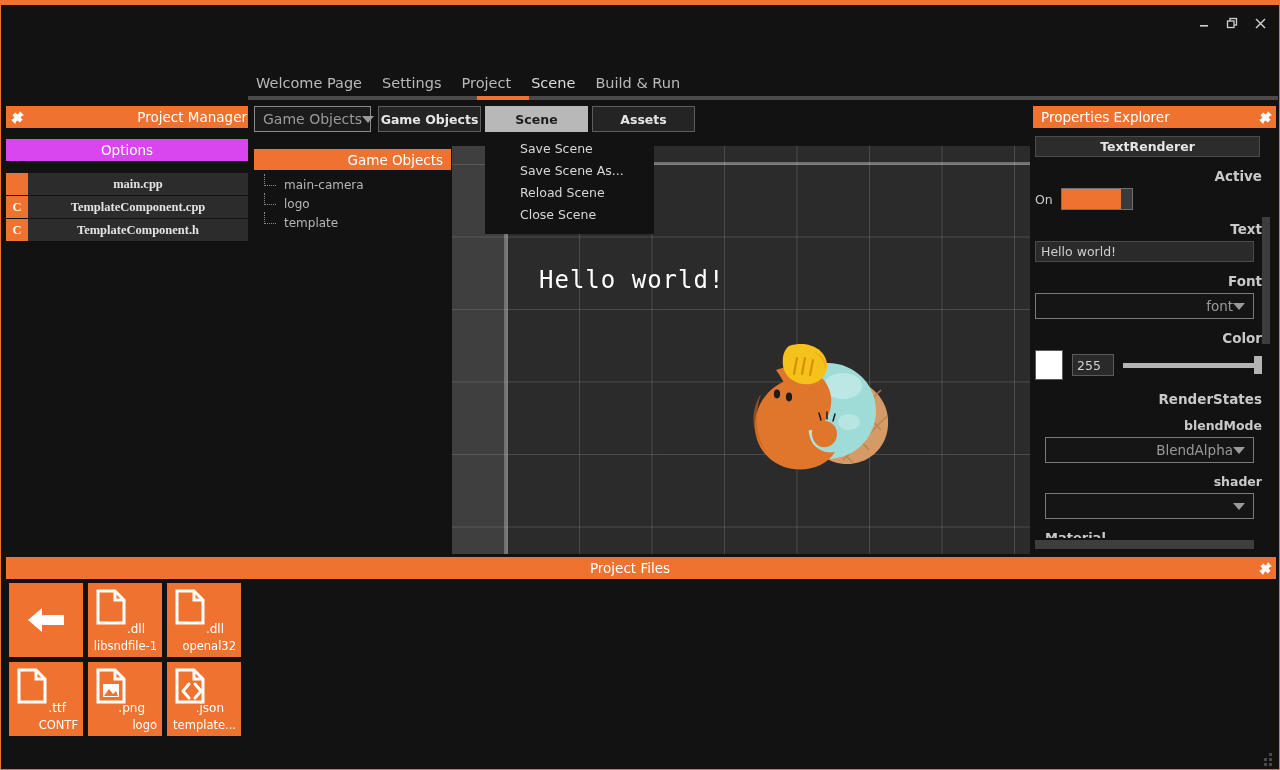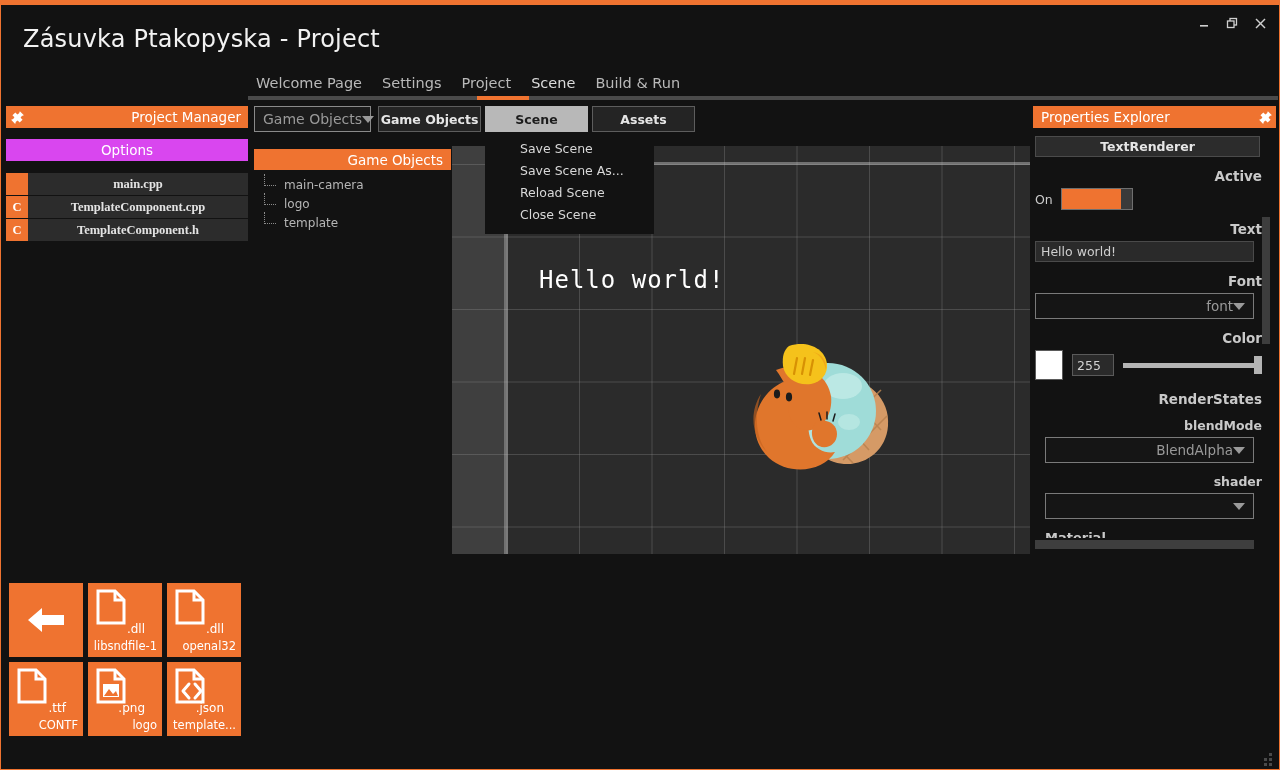--- a/index.html
+++ b/index.html
@@ -58,21 +58,21 @@
     height:22px; white-space:nowrap;
   }
   .pin {
     width:22px; height:22px; background:#ef7330;
     display:flex; align-items:center; justify-content:center; cursor:pointer;
   }
 
   
   #project-manager { position:absolute; left:5px; top:101px; width:242px; }
   #pm-head { display:flex; }
-  #pm-title { flex:1; justify-content:flex-end; padding-right:7px;text-align:right; }
+  #pm-title { flex:1; justify-content:flex-end; padding-right:1px;text-align:right; }
   #pm-options {
     margin-top:11px; height:22px; background:#d946ef; color:#fff;
     font-size:13.5px; display:flex; align-items:center; justify-content:center;
     cursor:pointer;
   }
   #pm-files { margin-top:12px;font-family:Liberation Serif, serif; }
   .pm-row { display:flex; height:22px; align-items:stretch; margin-bottom:1px; }
   .pm-badge {
     width:22px; background:#ef7330; color:#fff; font-size:12.5px; font-weight:bold;
     display:flex; align-items:center; justify-content:center;
@@ -221,21 +221,20 @@
   
   #grip { position:absolute; right:6px; bottom:4px; width:12px; height:12px; }
   #grip i { position:absolute; width:3px; height:3px; background:#4a4a4a; }
 </style>
 </head>
 <body>
 
 <div id="app">
 
   <div id="titlebar">
-    <div id="window-title">Zásuvka Ptakopyska - Project</div>
 
     <div class="wbtn" id="btn-min">
       <svg width="12" height="12" viewBox="0 0 12 12">
         <rect x="2" y="8" width="8" height="1.6" fill="#cfcfcf"></rect>
       </svg>
     </div>
     <div class="wbtn" id="btn-max">
       <svg width="12" height="12" viewBox="0 0 12 12">
         <rect x="4" y="1.5" width="6.5" height="6.5" fill="none" stroke="#cfcfcf" stroke-width="1.3"></rect>
         <rect x="1.5" y="4" width="6.5" height="6.5" fill="#121212" stroke="#cfcfcf" stroke-width="1.3"></rect>
@@ -416,20 +415,28 @@
         <i class="caret"></i>
       </div>
 
       <div id="props-cut">Material</div>
       <div id="props-hscroll"></div>
     </div>
     <div id="props-vscroll-track"></div>
     <div id="props-vscroll-thumb"></div>
   </div>
 
+  <div id="files-head">
+    <div class="panel-title" id="files-title">Project Files</div>
+    <div class="pin">
+      <svg width="15" height="15" viewBox="0 0 16 16">
+        <path d="M10.5 1.2 L14.8 5.5 L12.6 6.3 L11.3 8.2 L13.4 10.3 L10.3 13.4 L8.2 11.3 L6.3 12.6 L5.5 14.8 L1.2 10.5 L3.4 9.7 L4.7 7.8 L2.6 5.7 L5.7 2.6 L7.8 4.7 L9.7 3.4 Z" fill="#ffffff"></path>
+      </svg>
+    </div>
+  </div>
 
   <div id="files-grid">
     <div class="tile back">
       <svg width="44" height="32" viewBox="0 0 44 32">
         <path d="M18 4 L4 16 L18 28 L18 21 L40 21 L40 11 L18 11 Z" fill="#ffffff"></path>
       </svg>
     </div>
 
     <div class="tile">
       <span class="ico">

